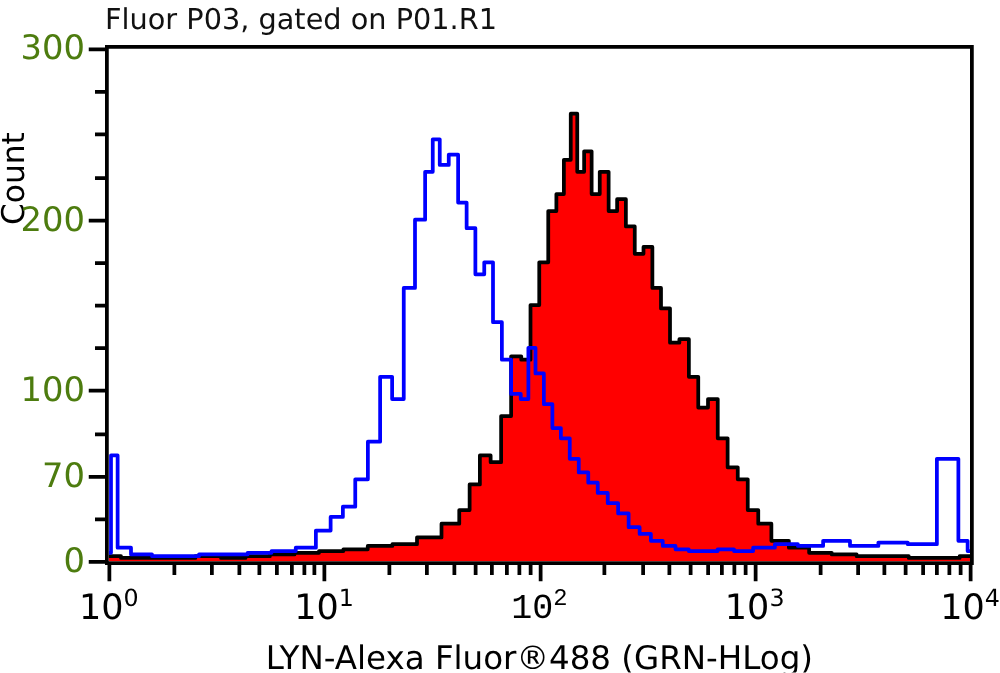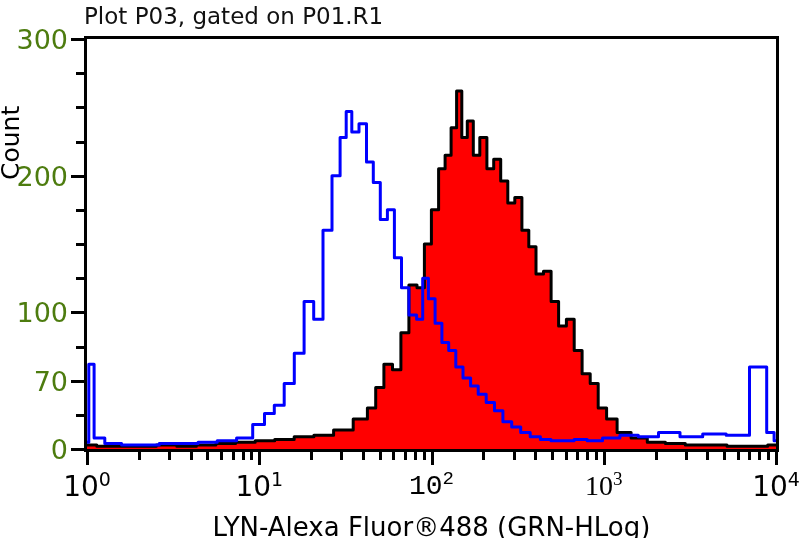--- a/index.html
+++ b/index.html
@@ -49,21 +49,21 @@
     position:absolute;left:0;right:0;top:60px;text-align:center;
     font-size:26px;color:#000;white-space:nowrap;
   }
   .axis-area{position:absolute;left:84px;top:452px;width:695px;height:86px;}
 </style>
 </head>
 <body>
 
 <div id="root">
 
-  <div class="plot-title">Plot P03, gated on P01.R1</div>
+  <div class="plot-title">Fluor P03, gated on P01.R1</div>
 
   <div class="y-label">Count</div>
 
   <div id="y-ticks">
       <div class="ytick" style="left: 71px; top: 448px; width: 13px;"></div>
       <div class="ytick-label" style="top: 449px; right: 732px;">0</div>
       <div class="ytick" style="left: 71px; top: 379.667px; width: 13px;"></div>
       <div class="ytick-label" style="top: 380.667px; right: 732px;">70</div>
       <div class="ytick" style="left: 71px; top: 311.333px; width: 13px;"></div>
       <div class="ytick-label" style="top: 312.333px; right: 732px;">100</div>
@@ -123,20 +123,20 @@
         <div class="xtick" style="left: 664.318px; height: 8px;"></div>
         <div class="xtick" style="left: 674.307px; height: 8px;"></div>
         <div class="xtick" style="left: 683.118px; height: 8px;"></div>
         <div class="xtick" style="left: 2px; height: 13px;"></div>
         <div class="xtick-label" style="left: 3px;">10<sup>0</sup></div>
         <div class="xtick" style="left: 174.25px; height: 13px;"></div>
         <div class="xtick-label" style="left: 175.25px;">10<sup>1</sup></div>
         <div class="xtick" style="left: 346.5px; height: 13px;"></div>
         <div class="xtick-label" style="left: 347.5px; font-family: Liberation Mono, monospace;">10<sup>2</sup></div>
         <div class="xtick" style="left: 518.75px; height: 13px;"></div>
-        <div class="xtick-label" style="left: 519.75px; font-family: Liberation Serif, serif;">10<sup>3</sup></div>
+        <div class="xtick-label" style="left: 519.75px;">10<sup>3</sup></div>
         <div class="xtick" style="left: 691px; height: 13px;"></div>
         <div class="xtick-label" style="left: 692px;">10<sup>4</sup></div>
       </div>
     <div class="x-title">LYN-Alexa Fluor®488 (GRN-HLog)</div>
   </div>
 
 </div>
 
 </body></html>

